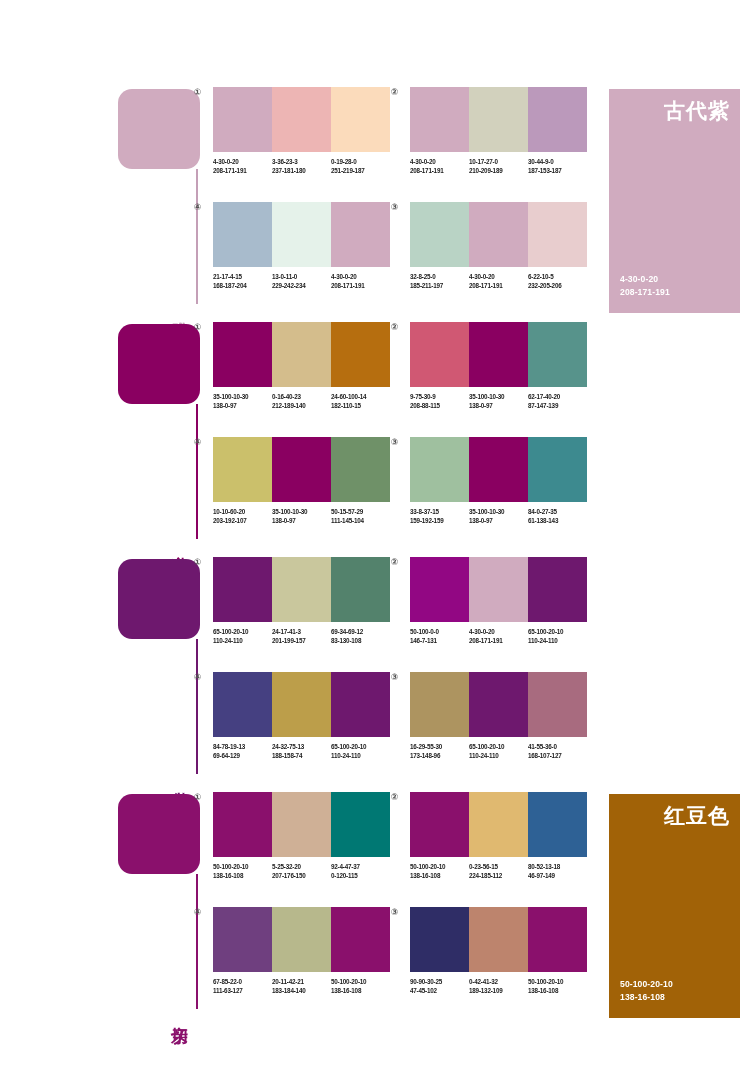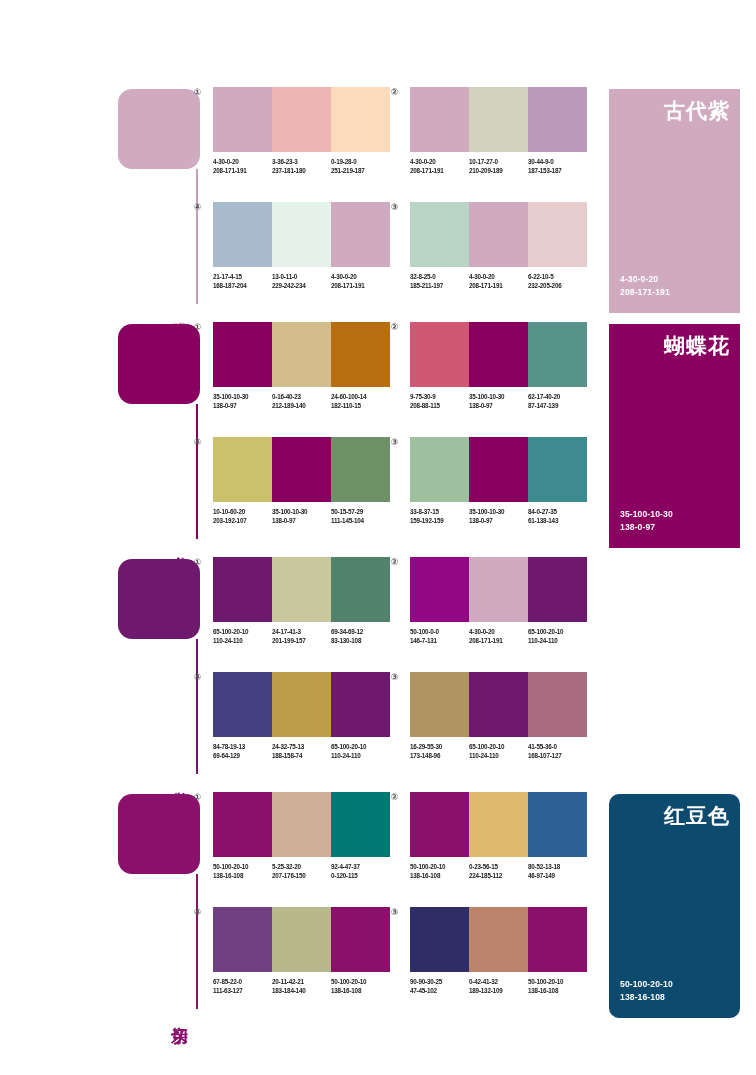--- a/index.html
+++ b/index.html
@@ -323,27 +323,20 @@
               <div>35-100-10-30</div>
               <div>138-0-97</div>
             </div>
             <div class="cell">
               <div>84-0-27-35</div>
               <div>61-138-143</div>
             </div>
           </div>
         </div>
       </div>
-      <div class="panel" style="background: rgb(138, 0, 97);">
-        <div class="panel-name">蝴蝶花</div>
-        <div class="panel-codes">
-          <div>35-100-10-30</div>
-          <div>138-0-97</div>
-        </div>
-      </div>
     </div>
     <div class="section" style="position: absolute; left: 0px; top: 555px; width: 756px;">
       <div class="left-col">
         <div class="master-chip" style="background: rgb(110, 24, 110);"></div>
         <div class="v-rule" style="background: rgb(110, 24, 110);"></div>
         <div class="v-label" style="color: rgb(110, 24, 110);">魅力</div>
       </div>
       <div class="groups">
         <div class="group g1">
           <div class="grp-num" style="border: none; font-size: 9px; color: rgb(85, 85, 85); left: -13px;">①</div>
@@ -524,21 +517,21 @@
               <div>0-42-41-32</div>
               <div>189-132-109</div>
             </div>
             <div class="cell">
               <div>50-100-20-10</div>
               <div>138-16-108</div>
             </div>
           </div>
         </div>
       </div>
-      <div class="panel" style="background: #0c4a6e; border-radius: 10px;">
+      <div class="panel" style="background: #a16207;">
         <div class="panel-name">红豆色</div>
         <div class="panel-codes">
           <div>50-100-20-10</div>
           <div>138-16-108</div>
         </div>
       </div>
     </div>
   </div>
 
 </body></html>

